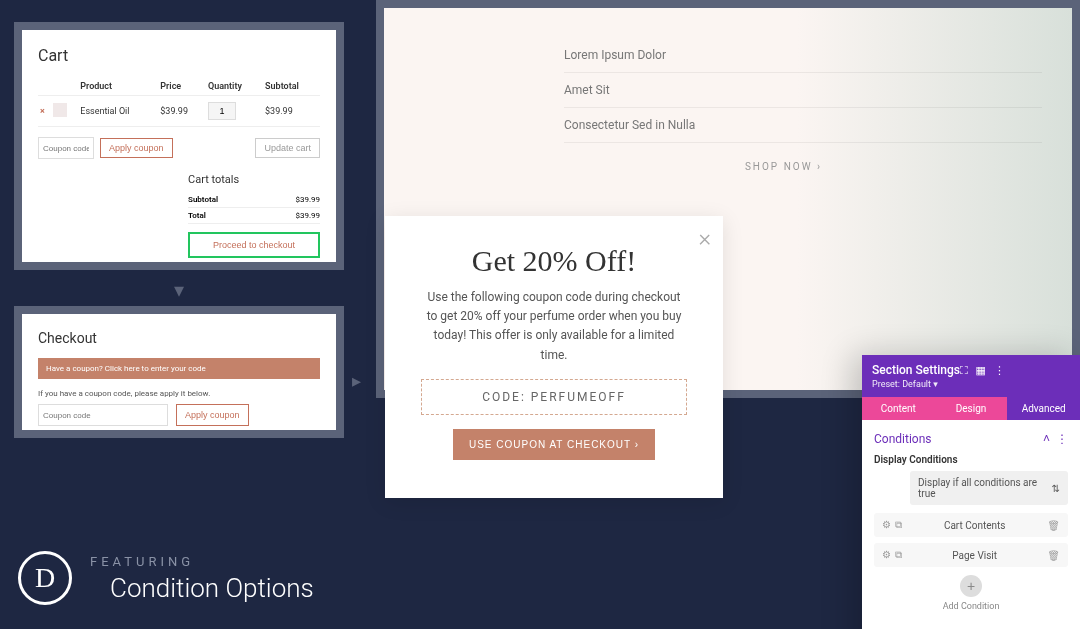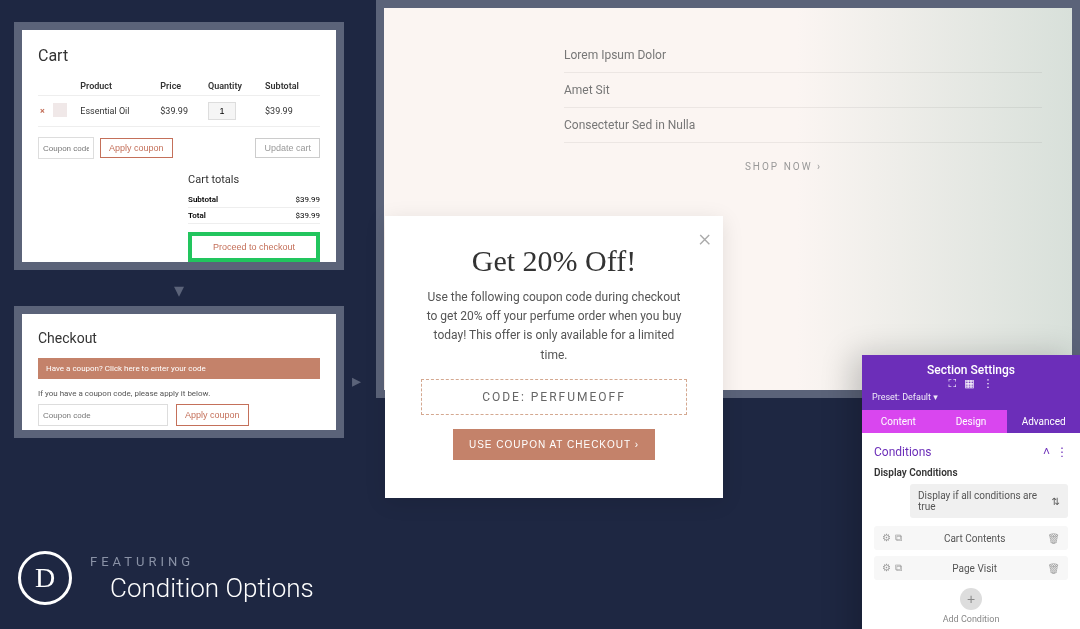--- a/index.html
+++ b/index.html
@@ -15,21 +15,21 @@
 .prod-link { color: #c4705a; }
 .qty-input { width: 28px; height: 18px; border: 1px solid #ddd; background: #f5f5f5; text-align: center; font-size: 9px; }
 .cart-actions { display: flex; gap: 6px; margin-top: 10px; align-items: center; }
 .coupon-input { width: 56px; height: 22px; border: 1px solid #ddd; font-size: 8px; padding: 0 4px; color: #aaa; }
 .apply-coupon-btn { border: 1px solid #c4705a; background: #fff; color: #c4705a; font-size: 9px; padding: 4px 8px; cursor: pointer; }
 .update-cart-btn { border: 1px solid #ccc; background: #fff; color: #999; font-size: 9px; padding: 4px 8px; cursor: pointer; margin-left: auto; }
 .totals-block { margin-left: 150px; margin-top: 14px; }
 .totals-title { font-size: 11px; color: #333; margin-bottom: 6px; }
 .totals-row { display: flex; justify-content: space-between; font-size: 8px; padding: 3px 0; border-bottom: 1px solid #eee; }
 .totals-row .lab { font-weight: 600; width: 48px; }
-.checkout-btn { display: block; width: 100%; border: 4px solid #22c55e; background: #fff; color: #c4705a; font-size: 9px; padding: 6px; margin-top: 8px; cursor: pointer; }
+.checkout-btn { display: block; width: 100%; border: 2px solid #22c55e; background: #fff; color: #c4705a; font-size: 9px; padding: 6px; margin-top: 8px; cursor: pointer; }
 
 
 .checkout-card { position: absolute; left: 14px; top: 306px; width: 330px; height: 132px; background: #fff; padding: 16px; border: 8px solid #5b6379; }
 .checkout-title { font-size: 14px; color: #333; margin-bottom: 12px; font-weight: 400; }
 .coupon-banner { background: #c4826a; color: #fff; font-size: 8px; padding: 6px 8px; }
 .coupon-prompt { font-size: 8px; color: #555; margin: 10px 0 6px 0; }
 .checkout-row { display: flex; gap: 8px; }
 .checkout-coupon-input { width: 130px; height: 22px; border: 1px solid #ddd; font-size: 8px; padding: 0 4px; color: #aaa; }
 
 
@@ -46,26 +46,26 @@
 .popup { position: absolute; left: 385px; top: 216px; width: 338px; height: 282px; background: #fff; box-shadow: 0 4px 20px rgba(0,0,0,0.1); padding: 28px 36px; text-align: center; }
 .popup-close { position: absolute; right: 12px; top: 8px; color: #aaa; font-size: 24px; cursor: pointer; font-weight: 300; }
 .popup-title { font-family: Georgia, serif; font-size: 30px; color: #333; margin-bottom: 10px; }
 .popup-desc { font-size: 12px; color: #555; line-height: 1.6; margin-bottom: 14px; }
 .code-box { border: 1px dashed #d4a890; padding: 10px; font-size: 12px; letter-spacing: 2px; color: #666; margin-bottom: 14px; }
 .use-coupon-btn { background: #c4826a; color: #fff; border: none; font-size: 10px; letter-spacing: 1px; padding: 10px 16px; cursor: pointer; }
 
 
 .settings-panel { position: absolute; right: 0; top: 355px; width: 218px; background: #fff; box-shadow: -10px 0 30px rgba(0,0,0,0.2); font-size: 11px; }
 .sp-header { background: #6c2eb9; color: #fff; padding: 8px 10px; }
-.sp-title-row { display: flex; justify-content: flex-end; align-items: center; flex-direction: column; }
+.sp-title-row { display: flex; justify-content: flex-start; align-items: center; }
 .sp-title { font-size: 12px; font-weight: 500; }
 .sp-icons { display: flex; gap: 8px; }
 .sp-icons span { cursor: pointer; font-size: 11px; }
 .sp-preset { font-size: 9px; margin-top: 2px; opacity: 0.9; }
-.sp-tabs { display: flex; background: #d946ef; color: #fff; }
+.sp-tabs { display: flex; background: #ec4899; color: #fff; }
 .sp-tab { flex: 1; text-align: center; padding: 6px; font-size: 10px; cursor: pointer; }
 .sp-tab.active { background: #6c2eb9; }
 .sp-body { padding: 12px 12px; }
 .sp-section-title { color: #6c2eb9; font-size: 12px; display: flex; justify-content: space-between; align-items: center; margin-bottom: 8px; }
 .sp-section-title .ctr { display: flex; gap: 6px; color: #6c2eb9; }
 .sp-label { font-size: 10px; color: #333; margin: 6px 0; font-weight: 600; }
 .sp-select { background: #f0f0f0; padding: 6px 8px; font-size: 10px; border-radius: 3px; display: flex; justify-content: space-between; align-items: center; color: #555; cursor: pointer; margin-bottom: 8px; margin-left: 36px; }
 .cond-row { background: #f7f7f7; padding: 6px 8px; font-size: 10px; border-radius: 3px; display: flex; align-items: center; margin-bottom: 6px; color: #555; }
 .cond-row .cond-icons-left { display: flex; gap: 4px; color: #999; }
 .cond-row .cond-text { flex: 1; text-align: center; }

